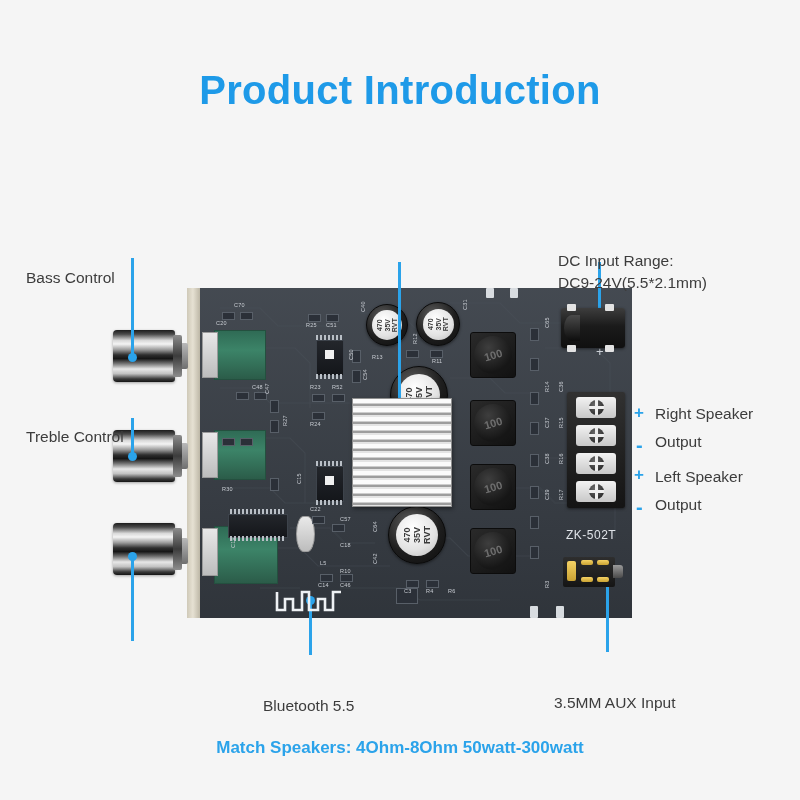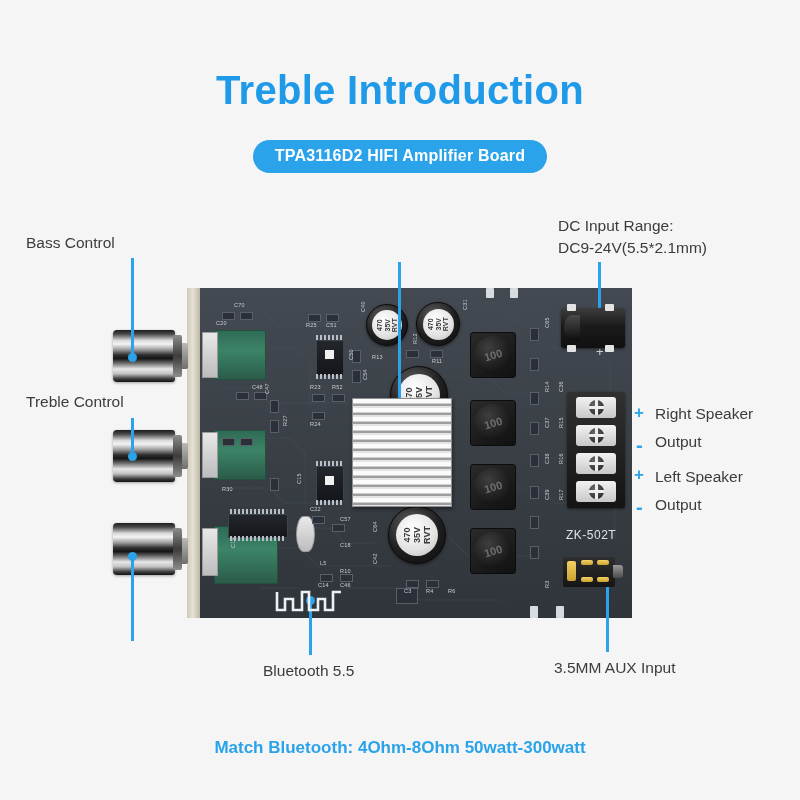--- a/index.html
+++ b/index.html
@@ -49,20 +49,21 @@
     letter-spacing: 0.2px;
   }
 
   
   .label {
     position: absolute;
     font-size: 15.5px;
     color: #3c3c3c;
     line-height: 22px;
     white-space: pre-line;
+    margin-top: 35px;
   }
   .lbl-bass      { left: 26px;  top: 232px; }
   .lbl-treble    { left: 26px;  top: 391px; }
   .lbl-power     { left: 26px;  top: 649px; }
   .lbl-heatsink  { left: 274px; top: 238px; }
   .lbl-dc        { left: 558px; top: 215px; }
   .lbl-bt        { left: 263px; top: 660px; }
   .lbl-aux       { left: 554px; top: 657px; }
 
   .spk {
@@ -371,24 +372,21 @@
     position: absolute;
     background: #d8dce0;
     border-radius: 1px;
   }
 </style>
 </head>
 <body>
 
 <div class="page">
 
-  <div class="title">Treble Introduction</div>
-  <div class="badge-wrap">
-    <span class="badge">TPA3116D2 HIFI Amplifier Board</span>
-  </div>
+  <div class="title">Product Introduction</div>
 
   <div class="board">
     <div class="board-edge"></div>
     <div class="board-body">
 
       <svg class="traces" width="432" height="330">
         <g stroke="#4d545d" stroke-width="1.1" fill="none">
           <path d="M20 20 L60 20 L78 38 L130 38"></path>
           <path d="M30 60 L95 60 L110 75 L110 120"></path>
           <path d="M20 100 L55 100 L70 115 L150 115"></path>
@@ -643,15 +641,15 @@
   <div class="spk spk-left">
     <div style="white-space:pre-line;">Left Speaker
 Output</div>
   </div>
 
   <div class="sign sign-r-plus">+</div>
   <div class="sign sign-r-minus">-</div>
   <div class="sign sign-l-plus">+</div>
   <div class="sign sign-l-minus">-</div>
 
-  <div class="footer">Match Bluetooth: 4Ohm-8Ohm  50watt-300watt</div>
+  <div class="footer">Match Speakers: 4Ohm-8Ohm  50watt-300watt</div>
 
 </div>
 
 </body></html>

